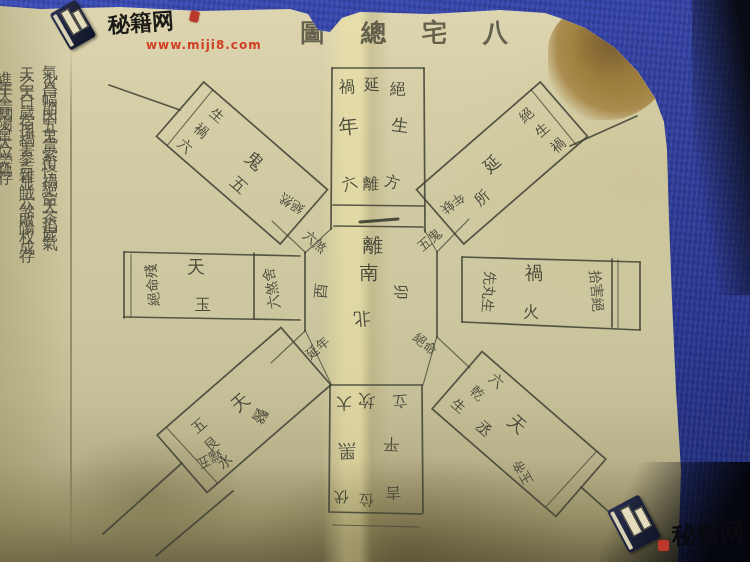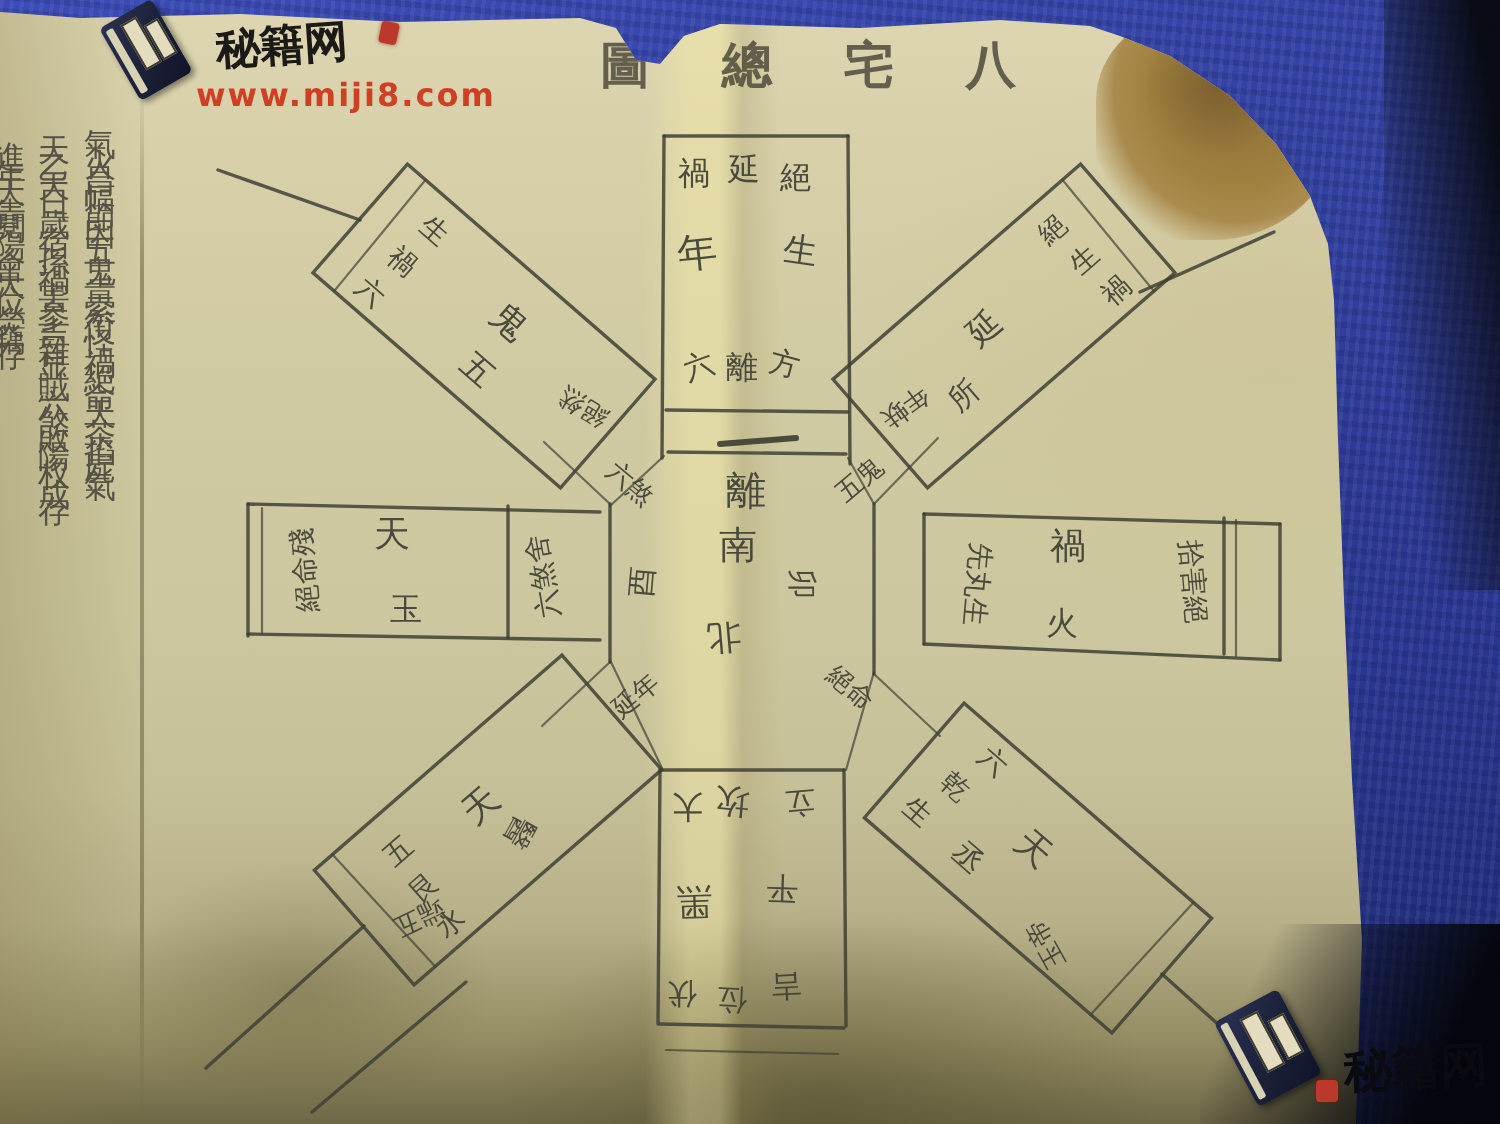--- a/index.html
+++ b/index.html
@@ -47,21 +47,21 @@
 
   
   .wm{position:absolute;}
   .book{position:absolute;border-radius:3px;
     background:linear-gradient(135deg,#2b3152 0%,#1a1f36 60%,#10142a 100%);
     box-shadow:1px 2px 3px rgba(0,0,0,.45);}
   .book .pages{position:absolute;left:2px;top:3px;bottom:3px;width:4px;background:#d8d2b4;border-radius:1px;}
   .book .label{position:absolute;background:#e4dcbe;border:1px solid #3a3a30;}
   .wm-name{position:absolute;font-weight:bold;font-family:"DejaVu Serif",serif;}
   .seal{position:absolute;background:#bb382a;border-radius:2px;box-shadow:0 0 2px rgba(120,20,10,.6);}
-  .wm-url{position:absolute;color:#cf3016;font-size:16px;font-weight:bold;opacity:.9;letter-spacing:1px;}
+  .wm-url{position:absolute;color:#cf3016;font-size:12px;font-weight:bold;opacity:.9;letter-spacing:1px;margin-left:48px;}
 
   svg text{fill:#3e4034;opacity:.92;font-family:"DejaVu Sans",sans-serif;}
   .ln{stroke:#3e4134;stroke-width:1.7;stroke-linecap:round;fill:none;opacity:.85;}
   .ln2{stroke:#3e4134;stroke-width:1.1;stroke-linecap:round;fill:none;opacity:.7;}
   .lnb{stroke:#33352b;stroke-width:3;stroke-linecap:round;fill:none;opacity:.85;}
 </style>
 </head>
 <body>
 
 <div id="stage">

